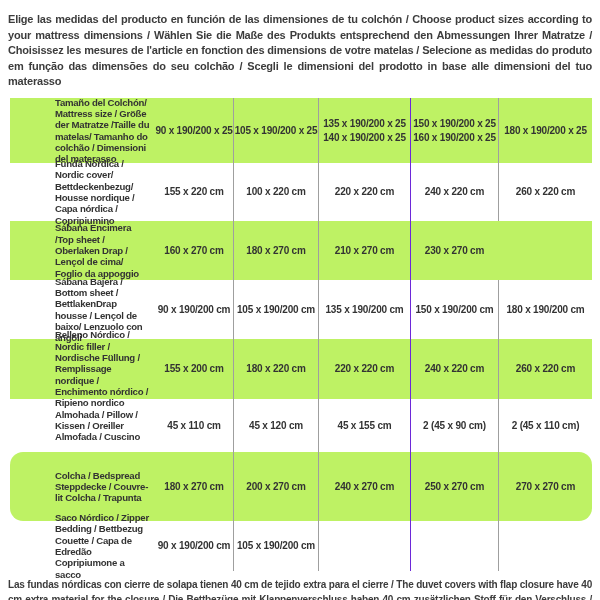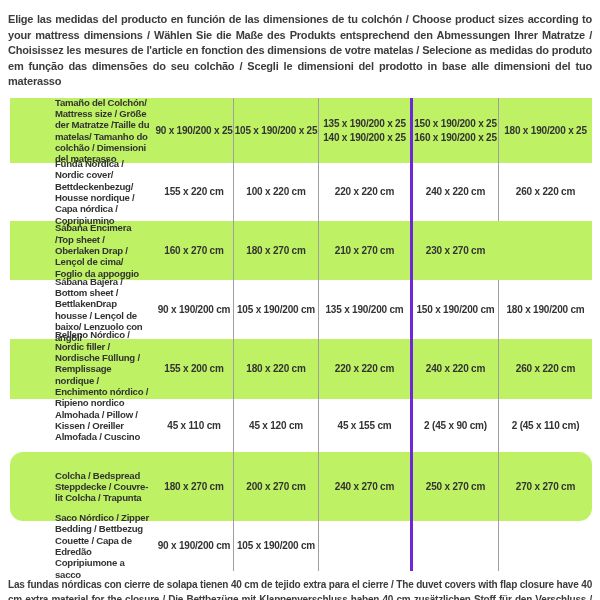--- a/index.html
+++ b/index.html
@@ -71,21 +71,21 @@
     font-weight: bold;
     font-size: 10px;
     letter-spacing: -0.2px;
     line-height: 1.35;
     white-space: pre-line;
     color: #333333;
   }
   .c1 { width: 78px; }
   .c2 { width: 85px; border-left: 1px solid #9f9f9f; }
   .c3 { width: 92px; border-left: 1px solid #9f9f9f; }
-  .c4 { width: 88px; border-left: 3px solid #6d28d9; }
+  .c4 { width: 88px; border-left: 1px solid #6d28d9; }
   .c5 { width: 94px; border-left: 1px solid #9f9f9f; }
   .footer-note {
     margin-top: 7px;
     font-size: 10px;
     line-height: 1.45;
   }
 </style>
 </head>
 <body>
 

